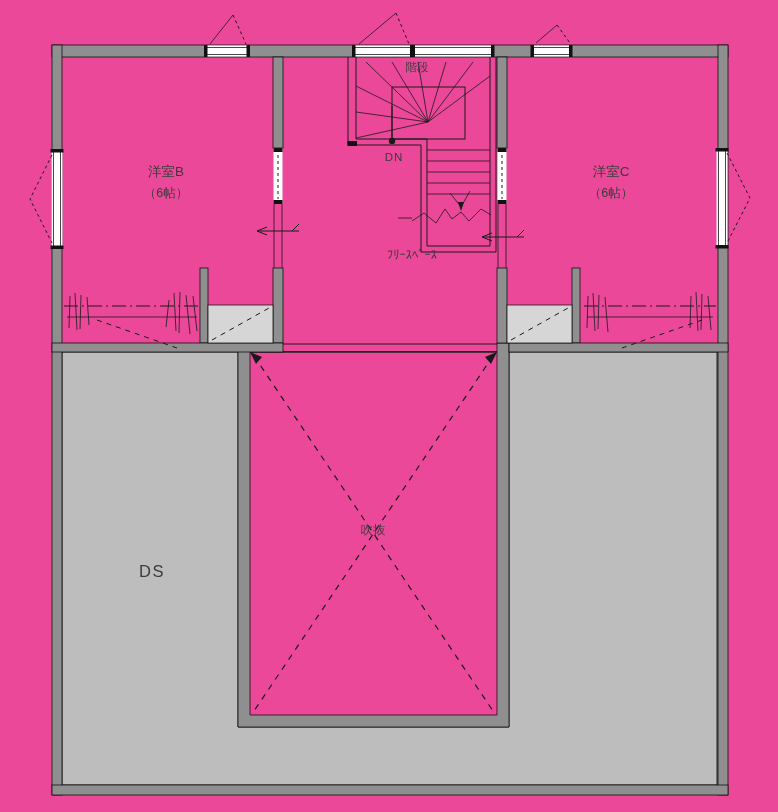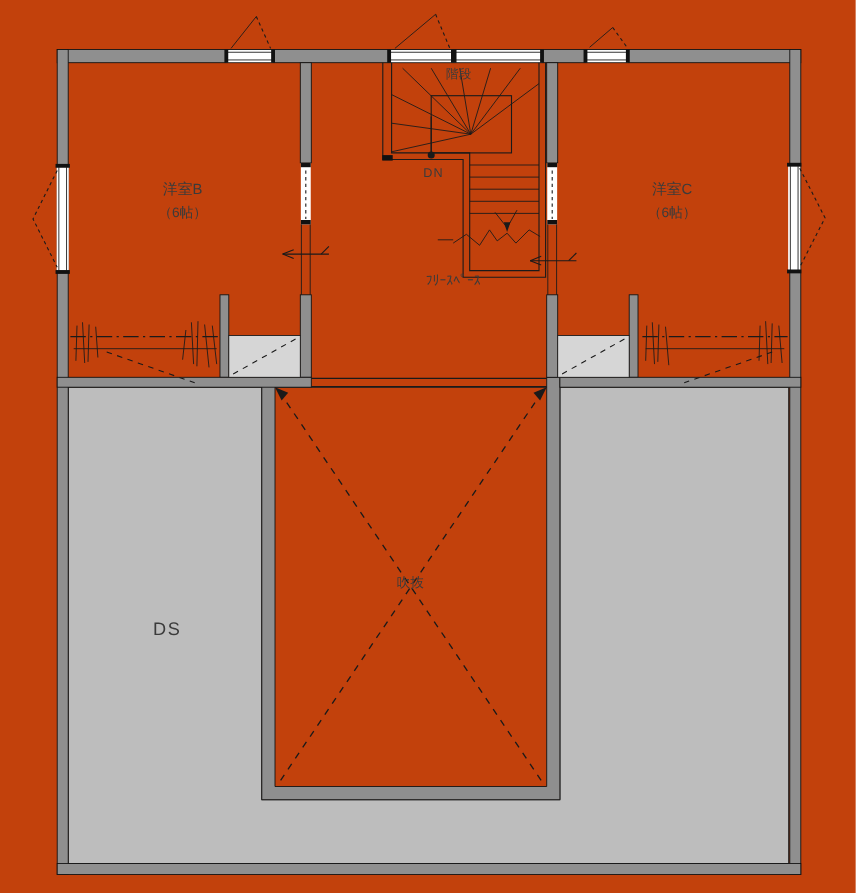--- a/index.html
+++ b/index.html
@@ -1,16 +1,16 @@
 <!DOCTYPE html>
 <html><head>
 <meta charset="utf-8">
 <style>
   html,body{margin:0;padding:0;background:#ffffff;}
-  .page{position:relative;width:778px;height:812px;background:#c2410c;overflow:hidden;
+  .page{position:relative;width:778px;height:812px;background:#ec4899;overflow:hidden;
         font-family:"Liberation Sans","DejaVu Sans",sans-serif;}
   svg{position:absolute;left:0;top:0;}
   svg text{fill:#3b3b3b;font-family:"Liberation Sans","DejaVu Sans",sans-serif;}
   .wall{fill:#8f8f8f;stroke:#111;stroke-width:0.8;}
   .area{fill:#bdbdbd;stroke:#222;stroke-width:1;}
   .box{fill:#d6d6d6;stroke:#1a1a1a;stroke-width:0.8;}
   .ln{stroke:#1a1a1a;stroke-width:1;fill:none;}
   .lnthin{stroke:#1a1a1a;stroke-width:0.8;fill:none;}
   .dash{stroke:#1a1a1a;stroke-width:1.2;fill:none;stroke-dasharray:6 6;}
   .dash2{stroke:#1a1a1a;stroke-width:1;fill:none;stroke-dasharray:5 5;}

